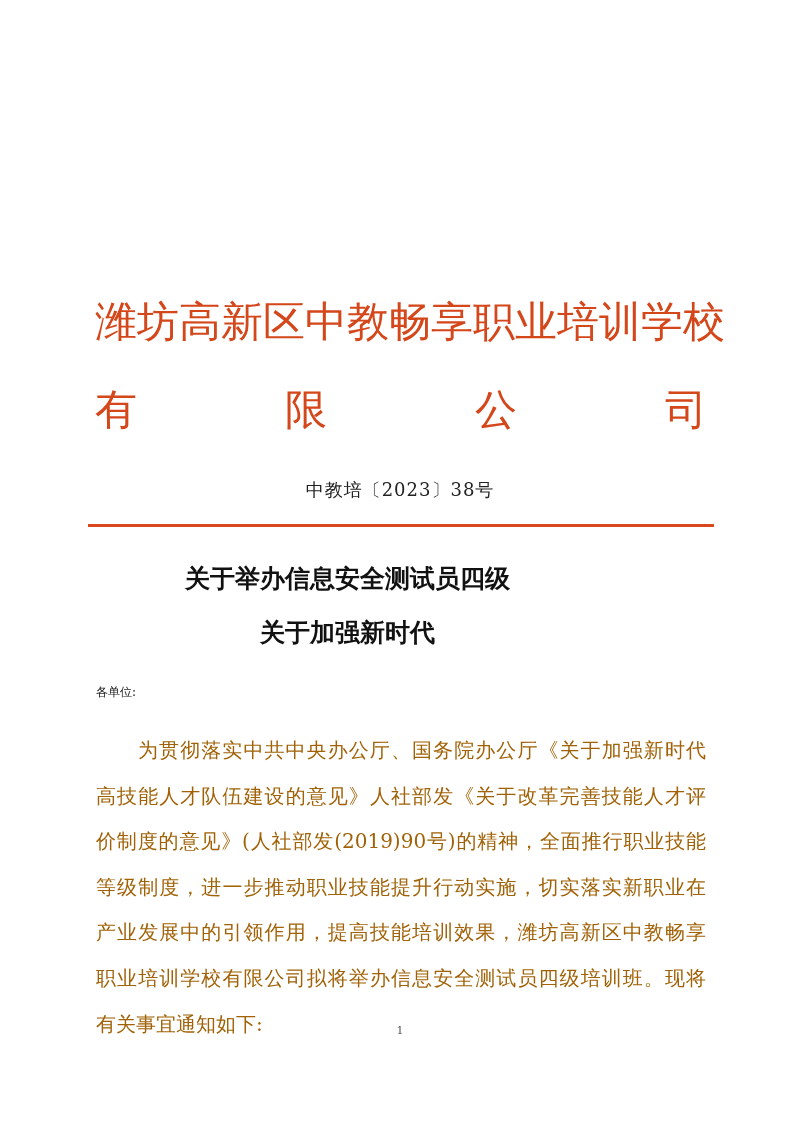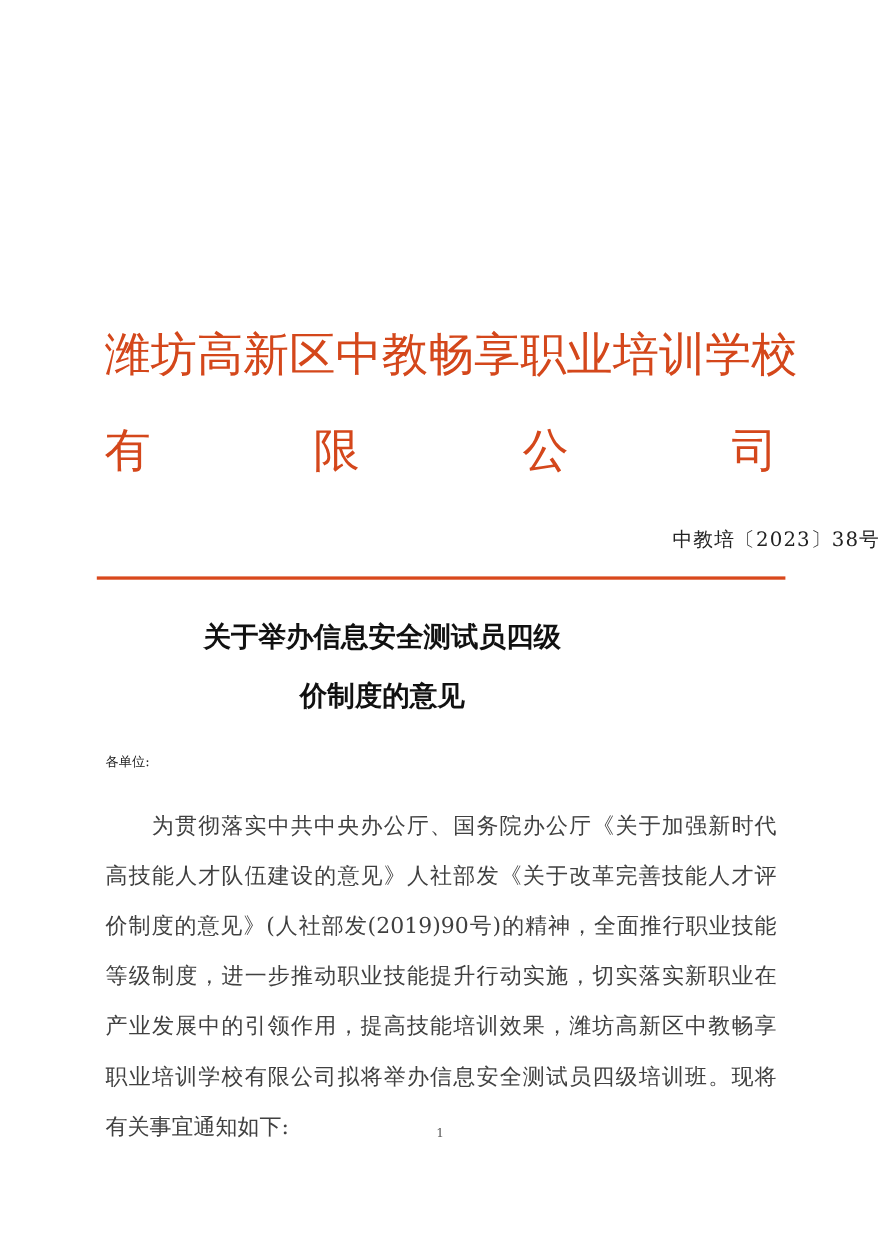--- a/index.html
+++ b/index.html
@@ -10,21 +10,21 @@
       font-family: "DejaVu Sans", sans-serif; font-size: 42px; line-height: 60px;
       color: #d4471b; white-space: nowrap; letter-spacing: 0px;
       text-align: justify; text-align-last: justify;
     }
     .org-line2 {
       position: absolute; left: 95px; top: 380px; width: 612px;
       font-family: "DejaVu Sans", sans-serif; font-size: 42px; line-height: 60px;
       color: #d4471b; display: flex; justify-content: space-between;
     }
     .doc-number {
-      position: absolute; left: 0; top: 478px; width: 800px; text-align: right;
+      position: absolute; left: 0; top: 478px; width: 800px; text-align: center;
       font-family: "DejaVu Serif", serif; font-size: 18px; color: #222;
       letter-spacing: 1px;
     }
     .red-rule {
       position: absolute; left: 88px; top: 524px; width: 626px; height: 3px;
       background: #d9481c;
     }
     .title1, .title2 {
       position: absolute; left: 0; width: 695px; text-align: center;
       font-family: "DejaVu Serif", serif; font-weight: bold; font-size: 25px; color: #111;
@@ -32,21 +32,21 @@
     .title1 { top: 562px; }
     .title2 { top: 616px; }
     .salutation {
       position: absolute; left: 96px; top: 684px;
       font-family: "DejaVu Serif", serif; font-size: 12px; color: #222;
     }
     .body-text {
       position: absolute; left: 96px; top: 728px; width: 610px;
     }
     .body-line {
-      font-family: "DejaVu Serif", serif; font-size: 20px; line-height: 45.6px; color: #404040;
+      font-family: "DejaVu Serif", serif; font-size: 20px; line-height: 45.6px; color: #a16207;
       white-space: nowrap; text-align: justify; text-align-last: justify; height: 45.6px;
     }
     .body-line.indent { padding-left: 42px; }
     .body-line.last { text-align-last: left; }
     .page-number {
       position: absolute; left: 0; top: 1024px; width: 800px; text-align: center;
       font-family: "DejaVu Serif", serif; font-size: 11px; color: #555;
     }
   </style>
 </head>
@@ -61,21 +61,21 @@
     <span>限</span>
     <span>公</span>
     <span>司</span>
   </div>
 
   <div class="doc-number">中教培〔2023〕38号</div>
 
   <div class="red-rule"></div>
 
   <div class="title1">关于举办信息安全测试员四级</div>
-  <div class="title2">价制度的意见</div>
+  <div class="title2">关于加强新时代</div>
 
   <div class="salutation">各单位:</div>
 
   <div class="body-text">
     <div class="body-line indent">为贯彻落实中共中央办公厅、国务院办公厅《关于加强新时代</div>
     <div class="body-line">高技能人才队伍建设的意见》人社部发《关于改革完善技能人才评</div>
     <div class="body-line">价制度的意见》(人社部发(2019)90号)的精神，全面推行职业技能</div>
     <div class="body-line">等级制度，进一步推动职业技能提升行动实施，切实落实新职业在</div>
     <div class="body-line">产业发展中的引领作用，提高技能培训效果，潍坊高新区中教畅享</div>
     <div class="body-line">职业培训学校有限公司拟将举办信息安全测试员四级培训班。现将</div>

